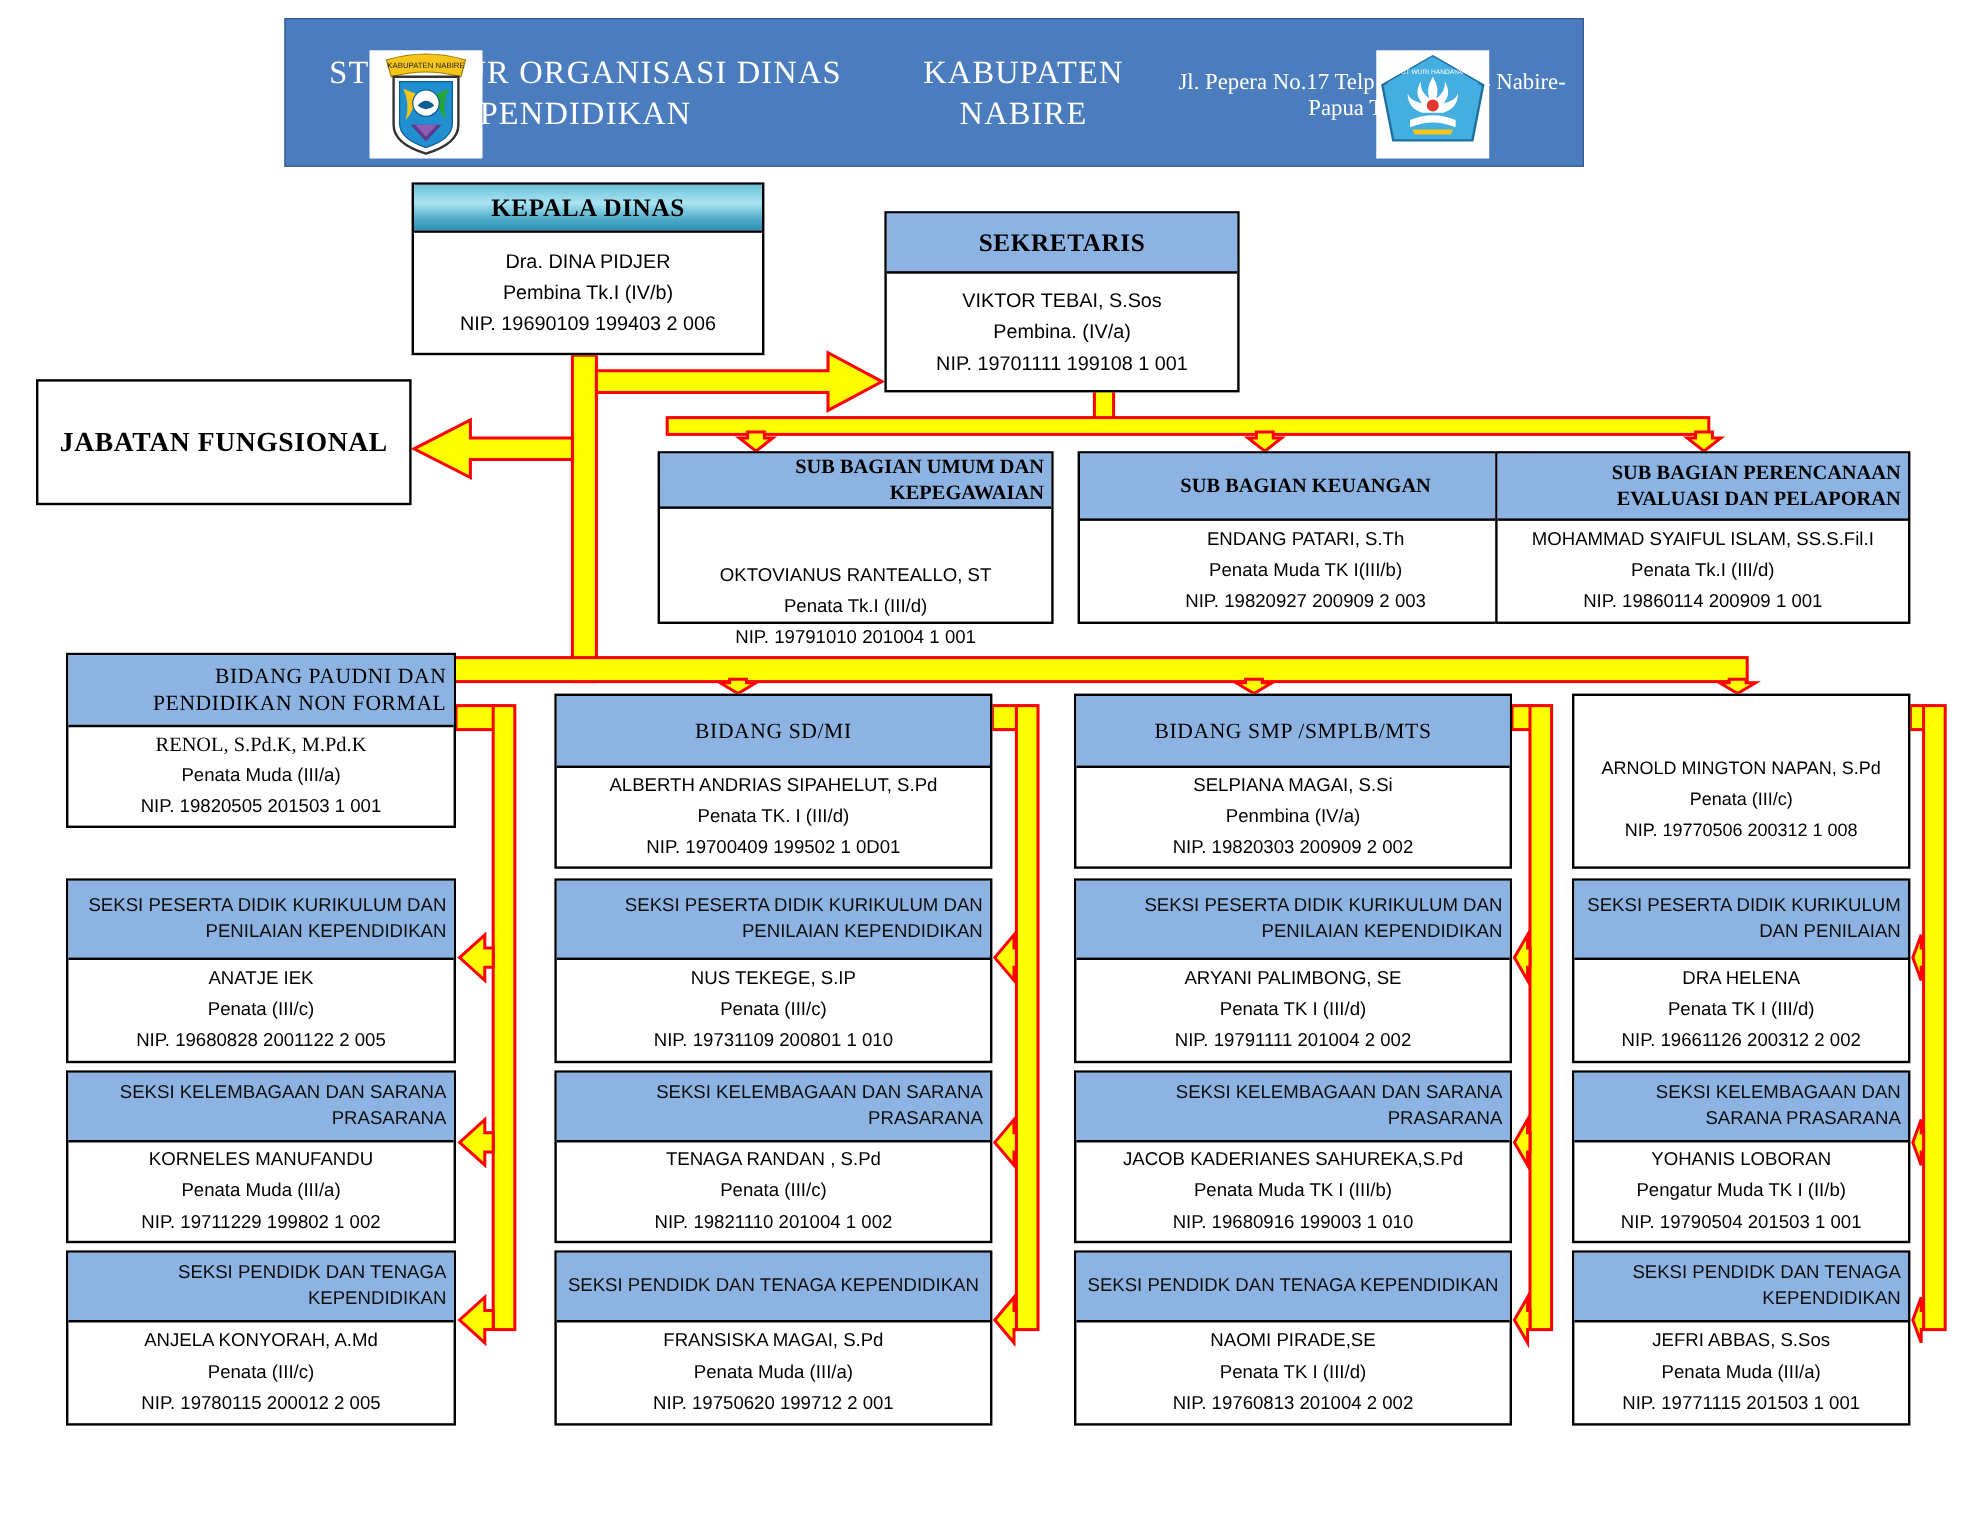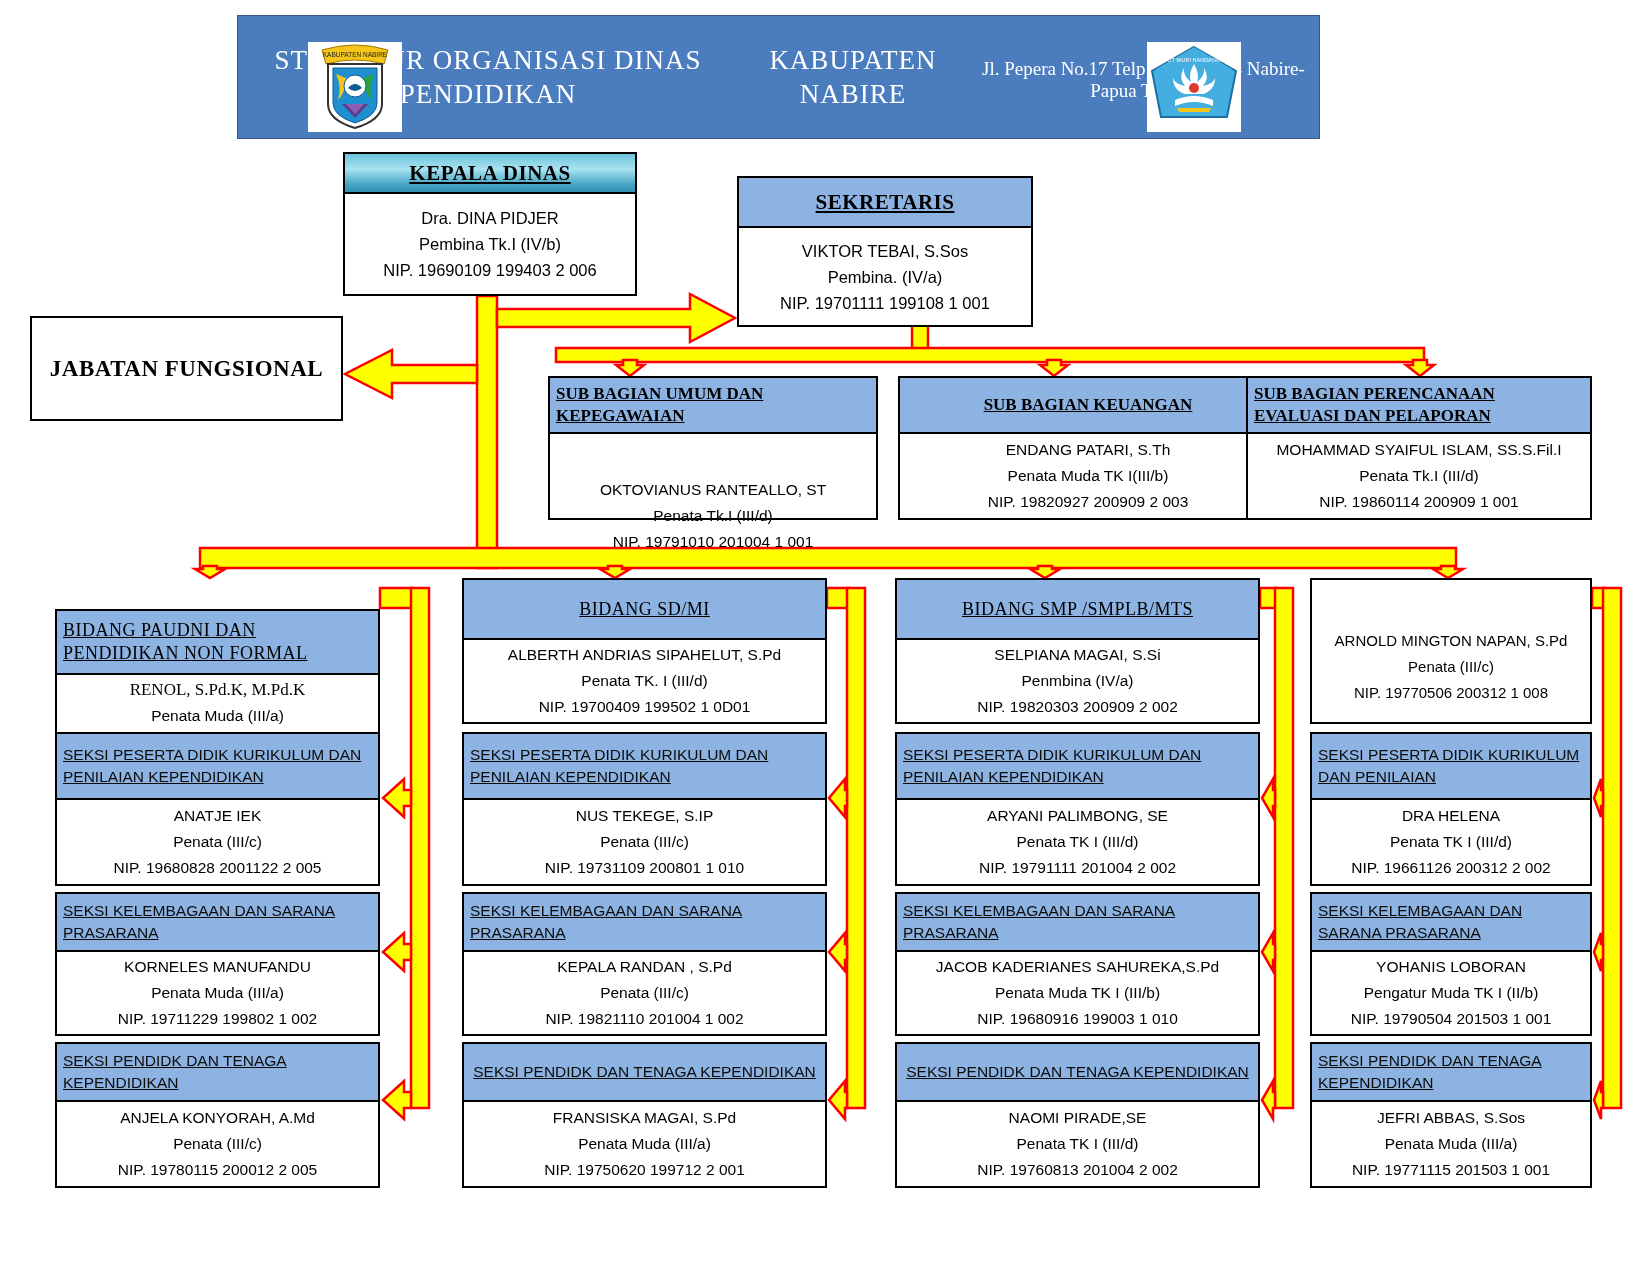--- a/index.html
+++ b/index.html
@@ -12,22 +12,22 @@
           display:flex;flex-direction:row;align-items:center;justify-content:center;
           color:#fff;font-family:"Liberation Serif",serif;text-align:center;}
   .banner .t1{font-size:27px;letter-spacing:1px;line-height:34px;}
   .banner .t2{font-size:27px;letter-spacing:1px;line-height:34px;}
   .banner .t3{font-size:19px;margin-top:5px;}
   .logo{position:absolute;top:26px;width:94px;height:90px;background:#fff;}
   .logo svg{display:block;width:100%;height:100%;}
   
   .obox{position:absolute;border:2px solid #000;background:#fff;box-sizing:border-box;}
   .ohdr{background:#8db3e2;border-bottom:2px solid #000;box-sizing:border-box;
-        display:flex;align-items:center;justify-content:center;text-align:left;
-        padding:10px 6px;text-decoration:underline;}
+        display:flex;align-items:center;justify-content:center;text-align:right;
+        padding:0 6px;}
   .hdr-serif{font-family:"Liberation Serif",serif;font-weight:bold;font-size:17px;
              line-height:22px;color:#000;}
   .hdr-serif-lg{font-family:"Liberation Serif",serif;font-weight:bold;font-size:21px;
              letter-spacing:.5px;color:#000;}
   .hdr-serif-reg{font-family:"Liberation Serif",serif;font-weight:normal;font-size:18px;
              letter-spacing:.5px;line-height:23px;color:#000;}
   .hdr-sans{font-size:15.5px;line-height:22px;color:#0c0c0c;}
   .obody{display:flex;flex-direction:column;align-items:center;justify-content:center;
          text-align:center;font-size:15.5px;line-height:26px;color:#000;padding:2px 4px;box-sizing:border-box;height:100%;}
   .obody.grow{height:auto;flex:1;}
@@ -161,21 +161,21 @@
 
   <div class="obox flexv" style="left:1246px;top:376px;width:346px;height:144px;">
     <div class="ohdr hdr-serif" style="height:56px;">SUB BAGIAN PERENCANAAN EVALUASI DAN PELAPORAN</div>
     <div class="obody grow">
       <div>MOHAMMAD SYAIFUL ISLAM, SS.S.Fil.I</div>
       <div>Penata Tk.I (III/d)</div>
       <div>NIP. 19860114 200909 1 001</div>
     </div>
   </div>
 
-  <div class="obox flexv" style="left:55px;top:609px;width:325px;height:146px;">
+  <div class="obox flexv" style="left:55px;top:544px;width:325px;height:146px;">
     <div class="ohdr hdr-serif-reg" style="height:64px;">BIDANG PAUDNI DAN PENDIDIKAN NON FORMAL</div>
     <div class="obody grow">
       <div style="font-family:'Liberation Serif',serif;font-size:17px;">RENOL, S.Pd.K, M.Pd.K</div>
       <div>Penata Muda (III/a)</div>
       <div>NIP. 19820505 201503 1 001</div>
     </div>
   </div>
   <div class="obox flexv" style="left:55px;top:732px;width:325px;height:154px;">
     <div class="ohdr hdr-sans" style="height:66px;">SEKSI PESERTA DIDIK KURIKULUM DAN PENILAIAN KEPENDIDIKAN</div>
     <div class="obody grow">
@@ -213,21 +213,21 @@
     <div class="ohdr hdr-sans" style="height:66px;">SEKSI PESERTA DIDIK KURIKULUM DAN PENILAIAN KEPENDIDIKAN</div>
     <div class="obody grow">
       <div>NUS TEKEGE, S.IP</div>
       <div>Penata (III/c)</div>
       <div>NIP. 19731109 200801 1 010</div>
     </div>
   </div>
   <div class="obox flexv" style="left:462px;top:892px;width:365px;height:144px;">
     <div class="ohdr hdr-sans" style="height:58px;">SEKSI KELEMBAGAAN  DAN SARANA PRASARANA</div>
     <div class="obody grow">
-      <div>KEPALA RANDAN , S.Pd</div>
+      <div>TENAGA RANDAN , S.Pd</div>
       <div>Penata (III/c)</div>
       <div>NIP. 19821110 201004 1 002</div>
     </div>
   </div>
   <div class="obox flexv" style="left:462px;top:1042px;width:365px;height:146px;">
     <div class="ohdr hdr-sans" style="height:58px;">SEKSI PENDIDK DAN TENAGA KEPENDIDIKAN</div>
     <div class="obody grow">
       <div>FRANSISKA MAGAI, S.Pd</div>
       <div>Penata Muda (III/a)</div>
       <div>NIP. 19750620 199712 2 001</div>

